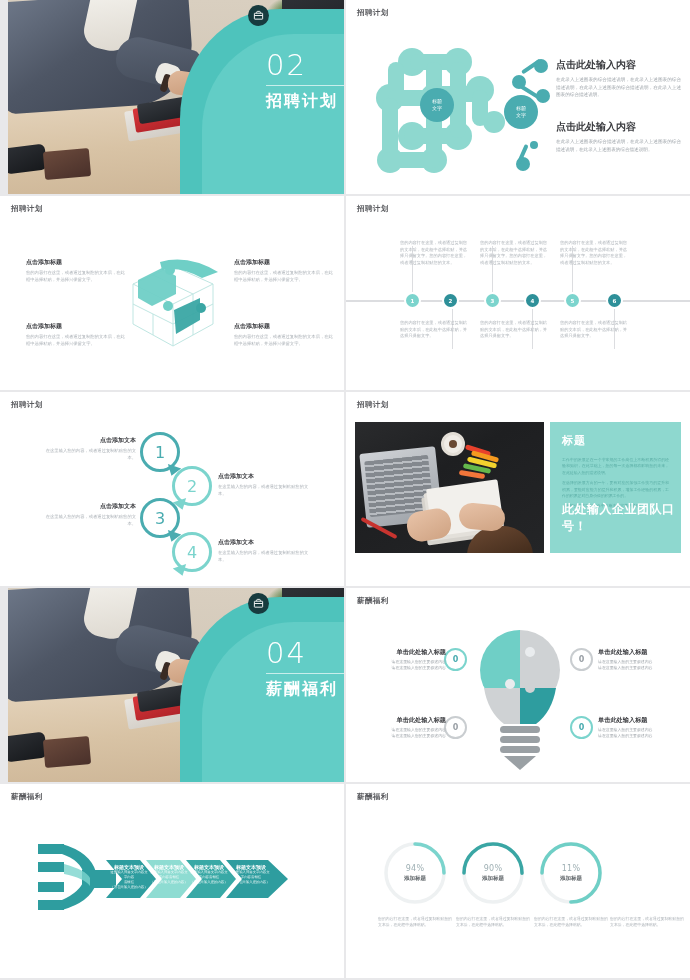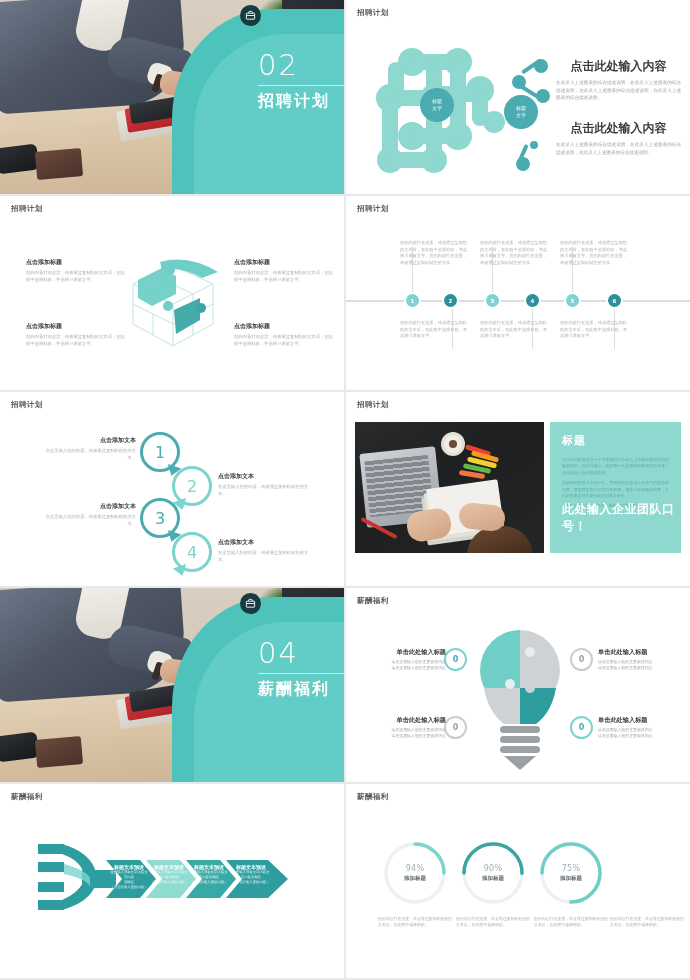--- a/index.html
+++ b/index.html
@@ -22,21 +22,21 @@
     position: relative;
     overflow: hidden;
     text-decoration: underline;
   }
   .stitle {
     position: absolute; left: 11px; top: 8px;
     font-size: 7.5px; color: #595a5e; letter-spacing: .4px;
     font-weight: 600;
   }
   
-  .cover { padding:18px; }
+  .cover { padding:18px;margin-left:8px; }
   .cover .photo {
     position:absolute; inset:0;
     background:
       radial-gradient(ellipse 60px 30px at 300px 14px, #4c7a3a 0%, #4c7a3a 40%, rgba(76,122,58,0) 70%),
       linear-gradient(180deg, #d9cfc0 0%, #cbbfae 100%);
   }
   .cover .desk {
     position:absolute; left:0; right:0; bottom:0; height:47%;
     background: linear-gradient(175deg,#e4d3bb 0%, #d8c3a5 45%, #cbb394 100%);
   }
@@ -132,22 +132,21 @@
   }
   .cover-inner { position:absolute; left:172px; top:0; width:172px; height:194px; }
   .hexlabel {
     position:absolute; width:34px; height:34px; border-radius:50%;
     background:#4aacb0; color:#fff; font-size:5px; line-height:7px;
     display:flex; flex-direction:column; align-items:center; justify-content:center;
     text-align:center;
   }
   .txtblk { position:absolute; width:125px; }
   .txtblk .h {
-    font-size:12px; font-weight:700; color:#3b3c40; margin-bottom:4px;
-    text-align:center;
+    font-size:10px; font-weight:700; color:#3b3c40; margin-bottom:4px;
   }
   .txtblk .b {
     font-size:4.6px; line-height:7.5px; color:#9aa0a6; text-align:justify;
   }
 
   
   .pz-txt { position:absolute; width:100px; }
   .pz-txt .h { font-size:6px; font-weight:700; color:#3b3c40; margin-bottom:3px; }
   .pz-txt .b { font-size:4.3px; line-height:6.6px; color:#a7adb3; }
 
@@ -684,21 +683,21 @@
       </div>
     </div>
     <div class="dn-cap" style="left:110px; top:132px;">您的内容打在这里，或者通过复制粘贴您的文本后，在此框中选择粘贴。</div>
 
     <div class="donut" style="left:192px; top:56px;">
       <svg width="66" height="66" viewBox="0 0 66 66">
         <circle cx="33" cy="33" r="29" fill="none" stroke="#eef1f2" stroke-width="3.5"></circle>
         <circle cx="33" cy="33" r="29" fill="none" stroke="#6fcfc6" stroke-width="3.5" stroke-linecap="round" stroke-dasharray="136.6 45.6" transform="rotate(-180 33 33)"></circle>
       </svg>
       <div class="pct">
-        <div class="pv">75%</div>
+        <div class="pv">11%</div>
         <div class="pl">添加标题</div>
       </div>
     </div>
     <div class="dn-cap" style="left:188px; top:132px;">您的内容打在这里，或者通过复制粘贴您的文本后，在此框中选择粘贴。</div>
 
     <div class="dn-cap" style="left:264px; top:132px;">您的内容打在这里，或者通过复制粘贴您的文本后，在此框中选择粘贴。</div>
   </div>
 
 </div>
 

